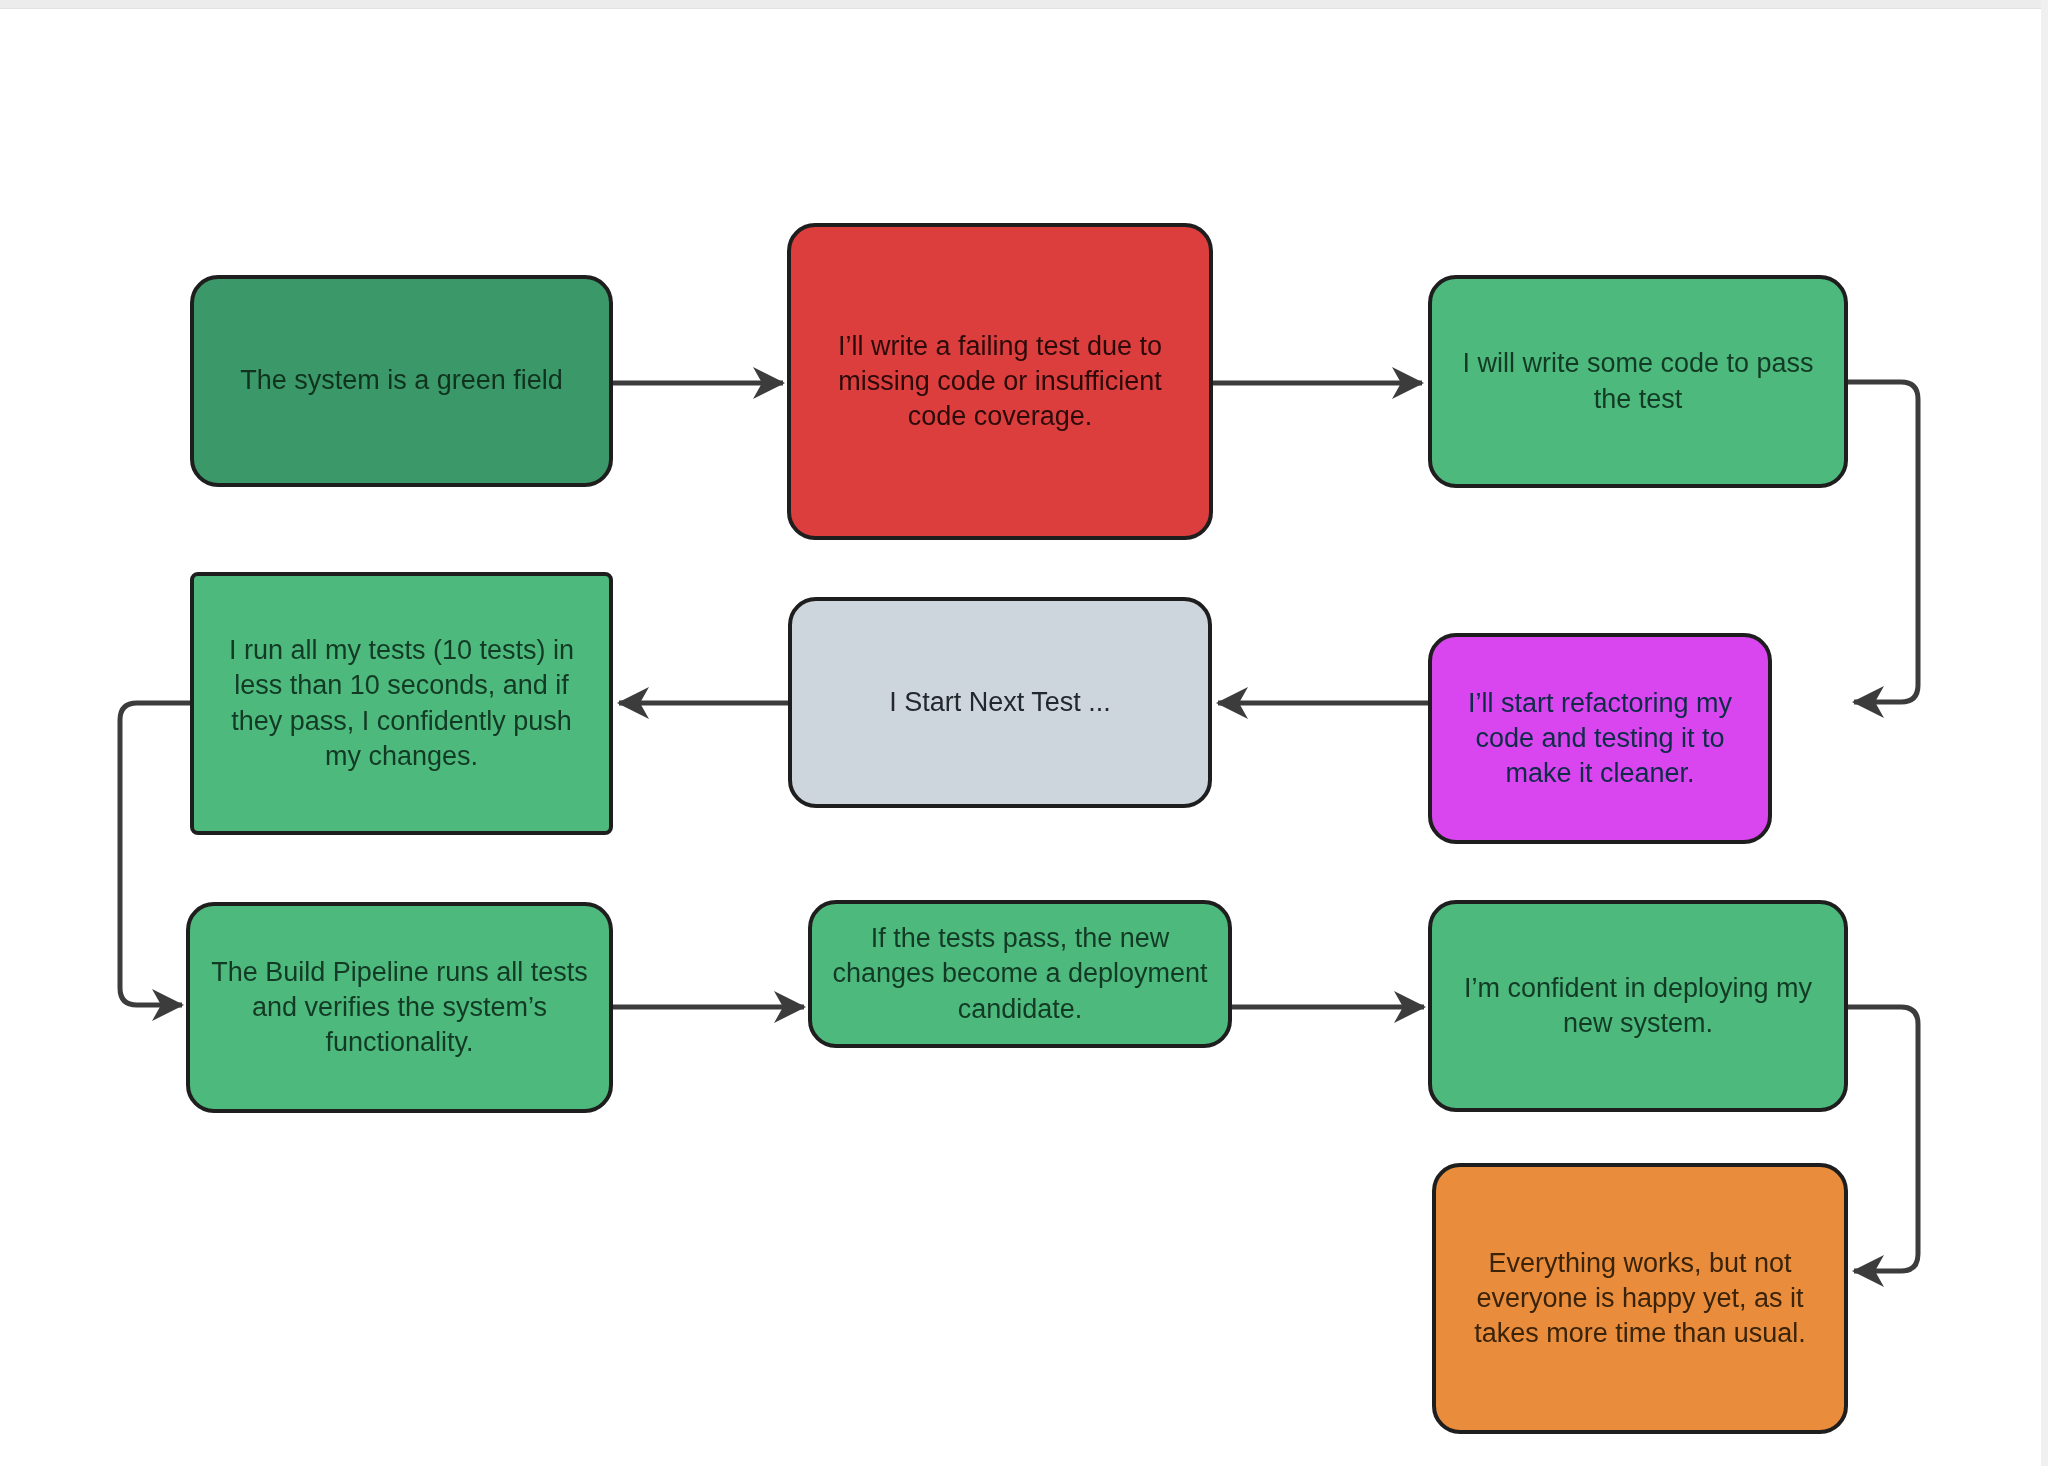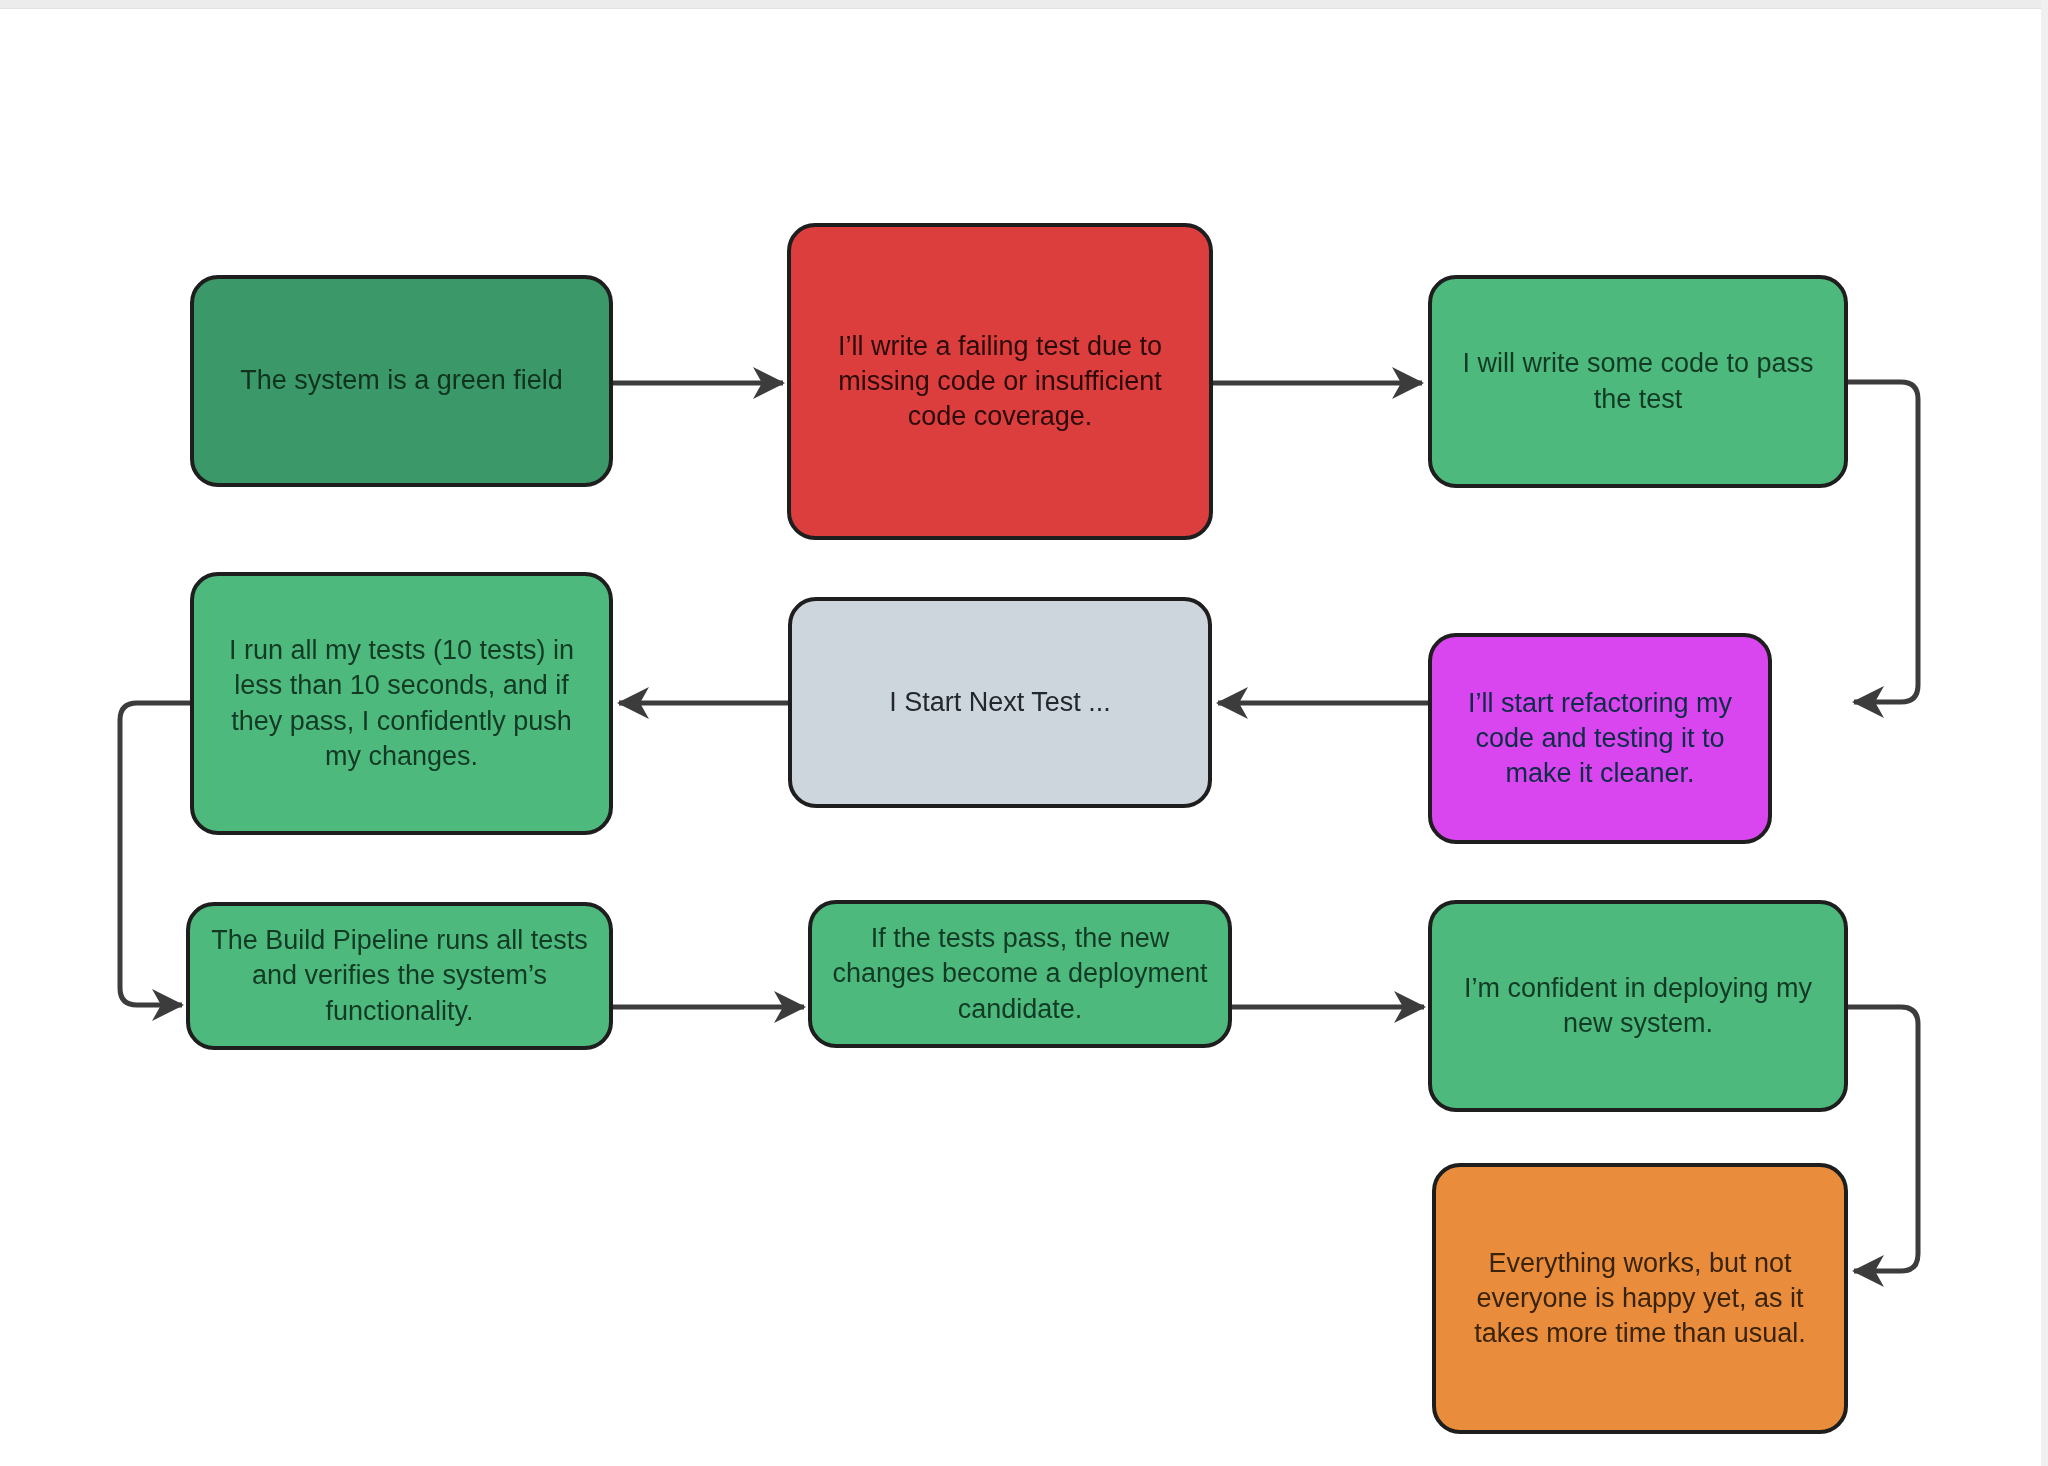--- a/index.html
+++ b/index.html
@@ -88,21 +88,21 @@
         <path d="M 613 1007 L 804 1007" class="edge-path" stroke="#3c3c3c" marker-end="url(#arrowhead)"></path>
         <path d="M 1232 1007 L 1424 1007" class="edge-path" stroke="#3c3c3c" marker-end="url(#arrowhead)"></path>
         <path d="M 1848 1007 L 1901 1007 Q 1918 1007 1918 1024 L 1918 1254 Q 1918 1271 1901 1271 L 1854 1271" class="edge-path" stroke="#3c3c3c" marker-end="url(#arrowhead)"></path>
       </g>
   </svg>
 
   <div id="nodes-layer">
       <div class="flow-node" style="left: 190px; top: 275px; width: 423px; height: 212px; background: rgb(59, 152, 104); color: rgb(16, 51, 31); border-color: rgb(30, 30, 30);">The system is a green field</div>
       <div class="flow-node" style="left: 787px; top: 223px; width: 426px; height: 317px; background: rgb(220, 62, 62); color: rgb(45, 10, 10); border-color: rgb(30, 30, 30);">I’ll write a failing test due to missing code or insufficient code coverage.</div>
       <div class="flow-node" style="left: 1428px; top: 275px; width: 420px; height: 213px; background: rgb(77, 185, 124); color: rgb(18, 58, 36); border-color: rgb(30, 30, 30);">I will write some code to pass the test</div>
-      <div class="flow-node" style="left: 190px; top: 572px; width: 423px; height: 263px; background: rgb(77, 185, 124); color: rgb(18, 58, 36); border-color: rgb(30, 30, 30);">I run all my tests (10 tests) in less than 10 seconds, and if they pass, I confidently push my changes.</div>
+      <div class="flow-node" style="left: 190px; top: 572px; width: 423px; height: 263px; background: rgb(77, 185, 124); color: rgb(18, 58, 36); border-color: rgb(30, 30, 30); border-radius: 8px;">I run all my tests (10 tests) in less than 10 seconds, and if they pass, I confidently push my changes.</div>
       <div class="flow-node" style="left: 788px; top: 597px; width: 424px; height: 211px; background: rgb(206, 214, 221); color: rgb(35, 40, 45); border-color: rgb(30, 30, 30);">I Start Next Test ...</div>
       <div class="flow-node" style="left: 1428px; top: 597px; width: 344px; height: 211px; background: #d946ef; color: rgb(14, 43, 71); border-color: rgb(30, 30, 30); margin-top: 36px;">I’ll start refactoring my code and testing it to make it cleaner.</div>
-      <div class="flow-node" style="left: 186px; top: 902px; width: 427px; height: 148px; background: rgb(77, 185, 124); color: rgb(18, 58, 36); border-color: rgb(30, 30, 30);">The Build Pipeline runs all tests and verifies the system’s functionality.</div>
+      <div class="flow-node" style="left: 186px; top: 902px; width: 427px; height: 211px; background: rgb(77, 185, 124); color: rgb(18, 58, 36); border-color: rgb(30, 30, 30);">The Build Pipeline runs all tests and verifies the system’s functionality.</div>
       <div class="flow-node" style="left: 808px; top: 900px; width: 424px; height: 148px; background: rgb(77, 185, 124); color: rgb(18, 58, 36); border-color: rgb(30, 30, 30);">If the tests pass, the new changes become a deployment candidate.</div>
       <div class="flow-node" style="left: 1428px; top: 900px; width: 420px; height: 212px; background: rgb(77, 185, 124); color: rgb(18, 58, 36); border-color: rgb(30, 30, 30);">I’m confident in deploying my new system.</div>
       <div class="flow-node" style="left: 1432px; top: 1163px; width: 416px; height: 271px; background: rgb(233, 141, 60); color: rgb(58, 35, 9); border-color: rgb(30, 30, 30);">Everything works, but not everyone is happy yet, as it takes more time than usual.</div>
     </div>
 </div>
 
 </body></html>

